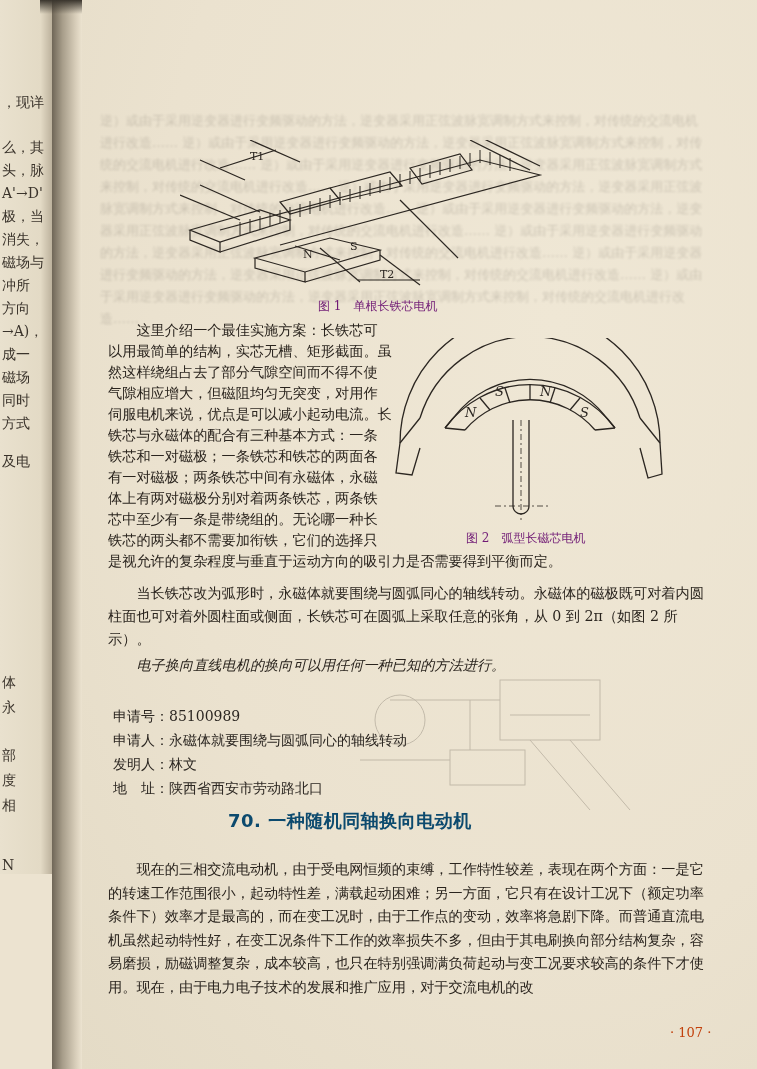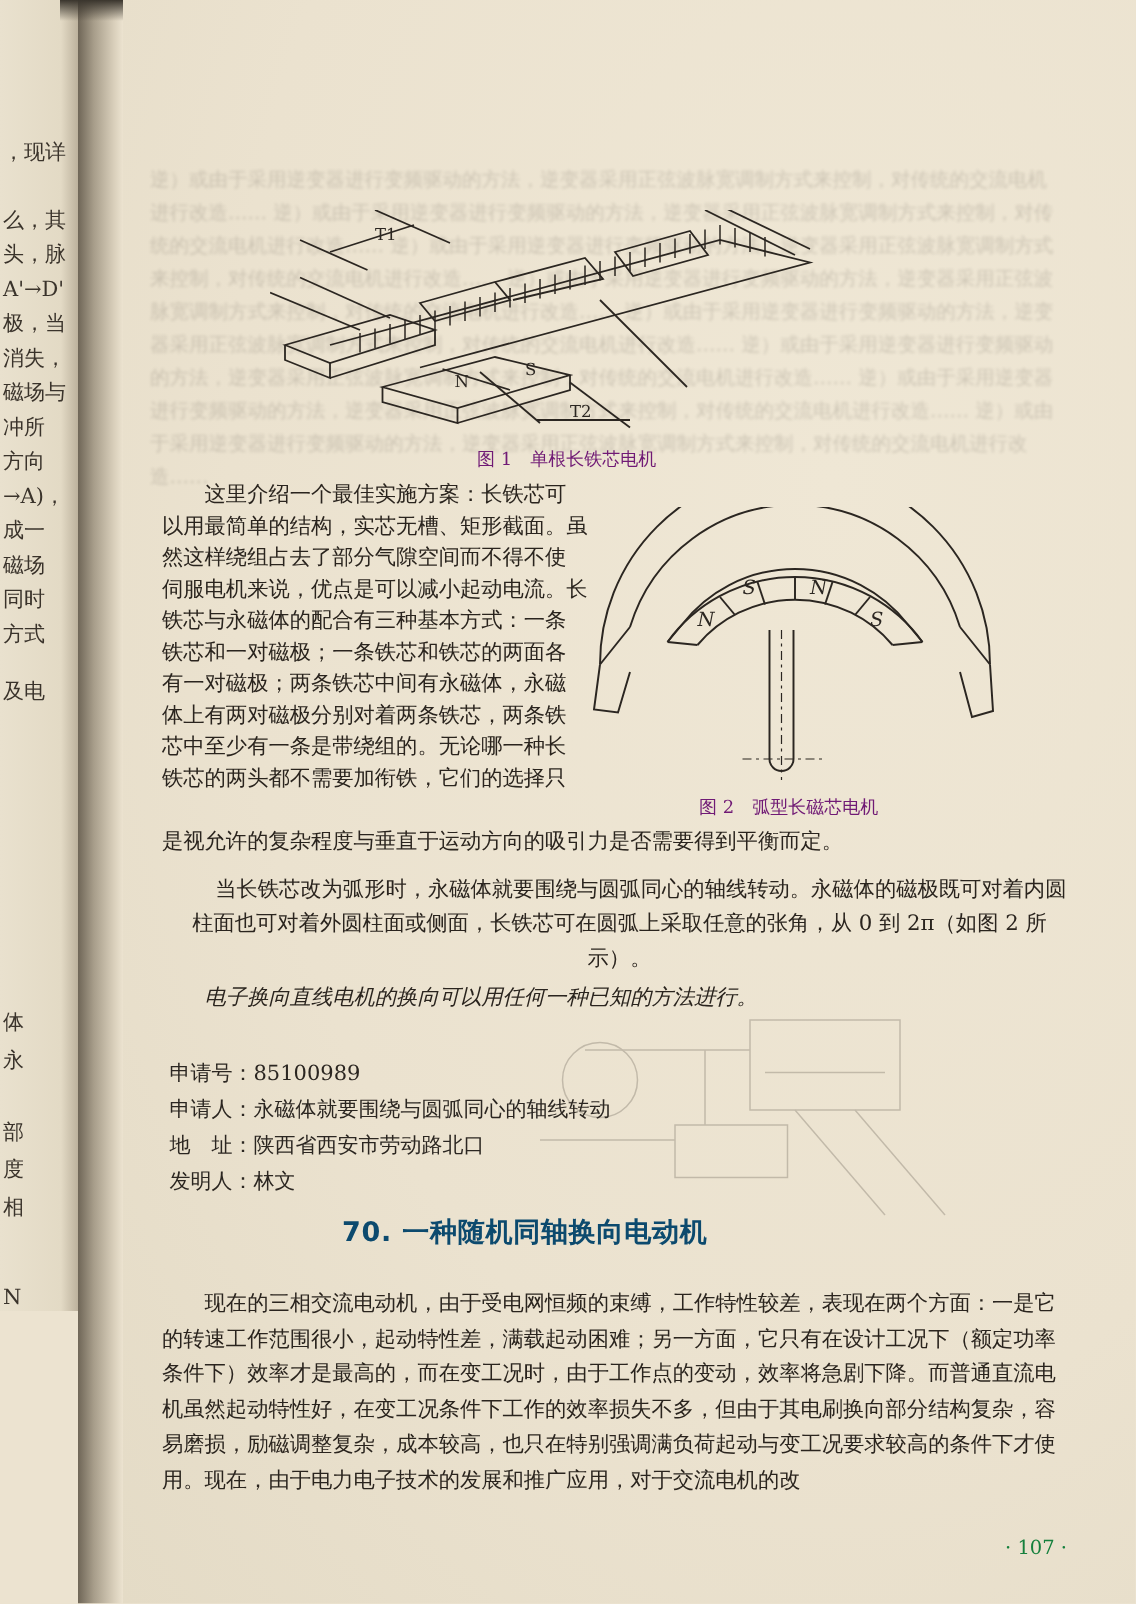--- a/index.html
+++ b/index.html
@@ -42,21 +42,21 @@
   .para { margin: 0; }
   .indent { text-indent: 2em; }
   .caption { position: absolute; font-size: 12px; color: #701a75; }
   .fig { position: absolute; }
   .meta { position: absolute; left: 113px; top: 704px; font-size: 14px; line-height: 24px; }
   .meta-row span { white-space: nowrap; }
   .section-title {
     position: absolute; left: 228px; top: 809px; font-family: "DejaVu Sans", "Liberation Sans", sans-serif;
     font-weight: bold; font-size: 18px; color: #0c4a6e; letter-spacing: 0.5px;
   }
-  .page-number { position: absolute; left: 670px; top: 1025px; font-size: 13px; color: #15803d; text-align: center; }
+  .page-number { position: absolute; left: 670px; top: 1025px; font-size: 13px; color: #c2410c; text-align: center; }
   .faint-diagram { position: absolute; left: 330px; top: 660px; opacity: 0.32; }
 </style>
 </head>
 <body>
 
 <div class="left-page" id="leftPage">
     <div class="frag" style="top: 92px;">，现详</div>
     <div class="frag" style="top: 137px;">么，其</div>
     <div class="frag" style="top: 160px;">头，脉</div>
     <div class="frag" style="top: 183px;">A'→D'</div>
@@ -171,34 +171,35 @@
     <text x="150" y="58" font-size="13" font-family="DejaVu Serif, serif" font-style="italic" fill="#2b2621">N</text>
     <text x="190" y="79" font-size="13" font-family="DejaVu Serif, serif" font-style="italic" fill="#2b2621">S</text>
   </svg>
 </div>
 <div class="caption" style="left:466px; top:530px;">图 2　弧型长磁芯电机</div>
 
 <div class="text col-left">
   <p>　　这里介绍一个最佳实施方案：长铁芯可</p>
   <p>以用最简单的结构，实芯无槽、矩形截面。虽</p>
   <p>然这样绕组占去了部分气隙空间而不得不使</p>
+  <p>气隙相应增大，但磁阻均匀无突变，对用作</p>
   <p>伺服电机来说，优点是可以减小起动电流。长</p>
   <p>铁芯与永磁体的配合有三种基本方式：一条</p>
   <p>铁芯和一对磁极；一条铁芯和铁芯的两面各</p>
   <p>有一对磁极；两条铁芯中间有永磁体，永磁</p>
   <p>体上有两对磁极分别对着两条铁芯，两条铁</p>
   <p>芯中至少有一条是带绕组的。无论哪一种长</p>
   <p>铁芯的两头都不需要加衔铁，它们的选择只</p>
 </div>
 
 <div class="text full" style="top:551px;">
   <p class="para">是视允许的复杂程度与垂直于运动方向的吸引力是否需要得到平衡而定。</p>
 </div>
 
-<div class="text full" style="top:582px; line-height:23px;text-align:center;">
+<div class="text full" style="top:582px; line-height:23px;">
   <p class="para indent">当长铁芯改为弧形时，永磁体就要围绕与圆弧同心的轴线转动。永磁体的磁极既可对着内圆柱面也可对着外圆柱面或侧面，长铁芯可在圆弧上采取任意的张角，从 0 到 2π（如图 2 所示）。</p>
 </div>
 
 <div class="text full" style="top:655px;font-style:italic;">
   <p class="para indent">电子换向直线电机的换向可以用任何一种已知的方法进行。</p>
 </div>
 
 <div class="faint-diagram">
   <svg width="320" height="160" viewBox="0 0 320 160">
     <g fill="none" stroke="#6b6358" stroke-width="1">
@@ -216,24 +217,24 @@
 </div>
 
 <div class="meta">
   <div class="meta-row">
     <span>申请号：</span><span>85100989</span>
   </div>
   <div class="meta-row">
     <span>申请人：</span><span>永磁体就要围绕与圆弧同心的轴线转动</span>
   </div>
   <div class="meta-row">
+    <span>发明人：</span><span>林文</span>
+  </div>
+  <div class="meta-row">
     <span>地　址：</span><span>陕西省西安市劳动路北口</span>
-  </div>
-  <div class="meta-row">
-    <span>发明人：</span><span>林文</span>
   </div>
 </div>
 
 <div class="section-title">70. 一种随机同轴换向电动机</div>
 
 <div class="text full" style="top:858px; line-height:23.5px; left:108px; width:600px;">
   <p class="para indent">现在的三相交流电动机，由于受电网恒频的束缚，工作特性较差，表现在两个方面：一是它的转速工作范围很小，起动特性差，满载起动困难；另一方面，它只有在设计工况下（额定功率条件下）效率才是最高的，而在变工况时，由于工作点的变动，效率将急剧下降。而普通直流电机虽然起动特性好，在变工况条件下工作的效率损失不多，但由于其电刷换向部分结构复杂，容易磨损，励磁调整复杂，成本较高，也只在特别强调满负荷起动与变工况要求较高的条件下才使用。现在，由于电力电子技术的发展和推广应用，对于交流电机的改</p>
 </div>
 
 <div class="page-number">· 107 ·</div>

